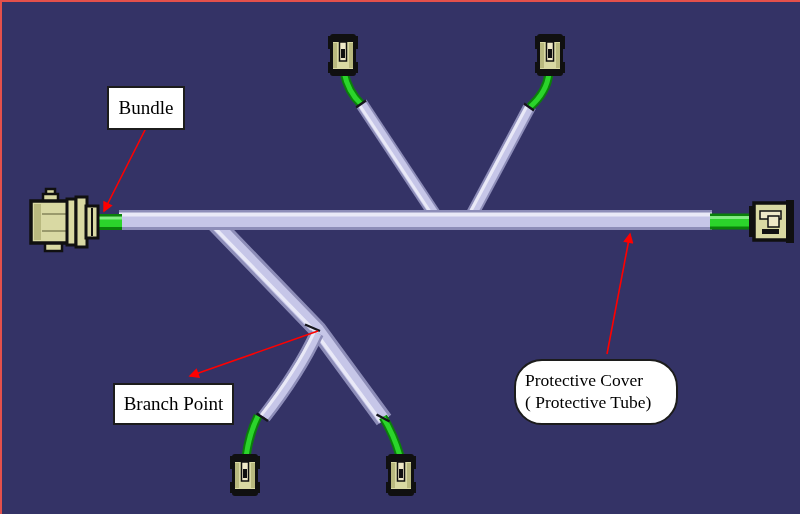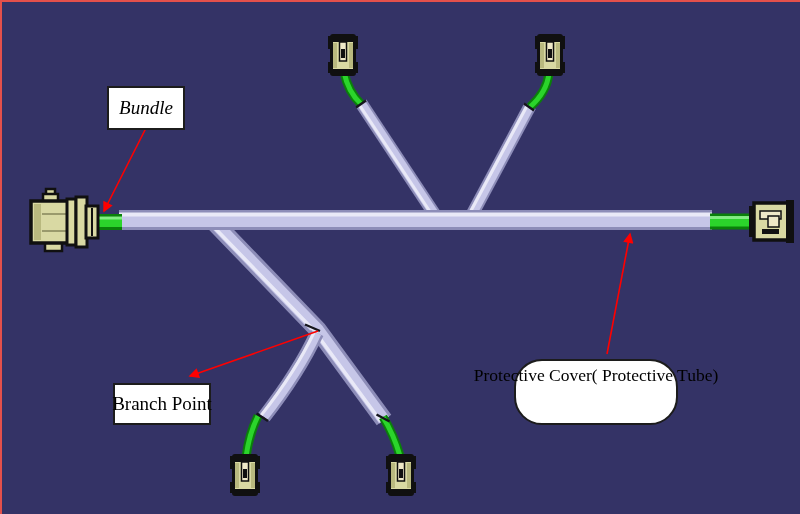--- a/index.html
+++ b/index.html
@@ -35,25 +35,25 @@
   .tick  { stroke:#15151c; stroke-width:2.4; fill:none; }
 
   .callout {
     position:absolute; box-sizing:border-box;
     background: var(--callout-box-bg, #ffffff);
     border: 2px solid var(--callout-box-border, #1c1c1c);
     color: var(--callout-text, #000000);
     display:flex; align-items:center; justify-content:center;
     font-size:19px; line-height:1.25; white-space:nowrap;
   }
-  .callout.bundle  { left:105px; top:84px;  width:78px;  height:44px;font-style:italic; }
-  .callout.branch  { left:111px; top:381px; width:98px; height:42px; }
+  .callout.bundle  { left:105px; top:84px;  width:78px;  height:44px; }
+  .callout.branch  { left:111px; top:381px; width:121px; height:42px; }
   .callout.cover   { left:512px; top:357px; width:164px; height:66px;
-                     flex-direction:row; align-items:flex-start;
-                     justify-content:center; padding:4px 9px; font-size:17.5px;border-radius:28px; }
+                     flex-direction:column; align-items:flex-start;
+                     justify-content:center; padding:20px 9px; font-size:17.5px;border-radius:28px; }
 </style>
 </head>
 <body>
 
 <div class="stage">
 
   <svg class="harness" viewBox="0 0 800 514">
     <defs>
       <marker id="arr" viewBox="0 0 10 10" refX="8.5" refY="5" markerWidth="7.5" markerHeight="6.5" orient="auto">
         <path d="M0,0 L10,5 L0,10 z" fill="#ff0000"></path>

